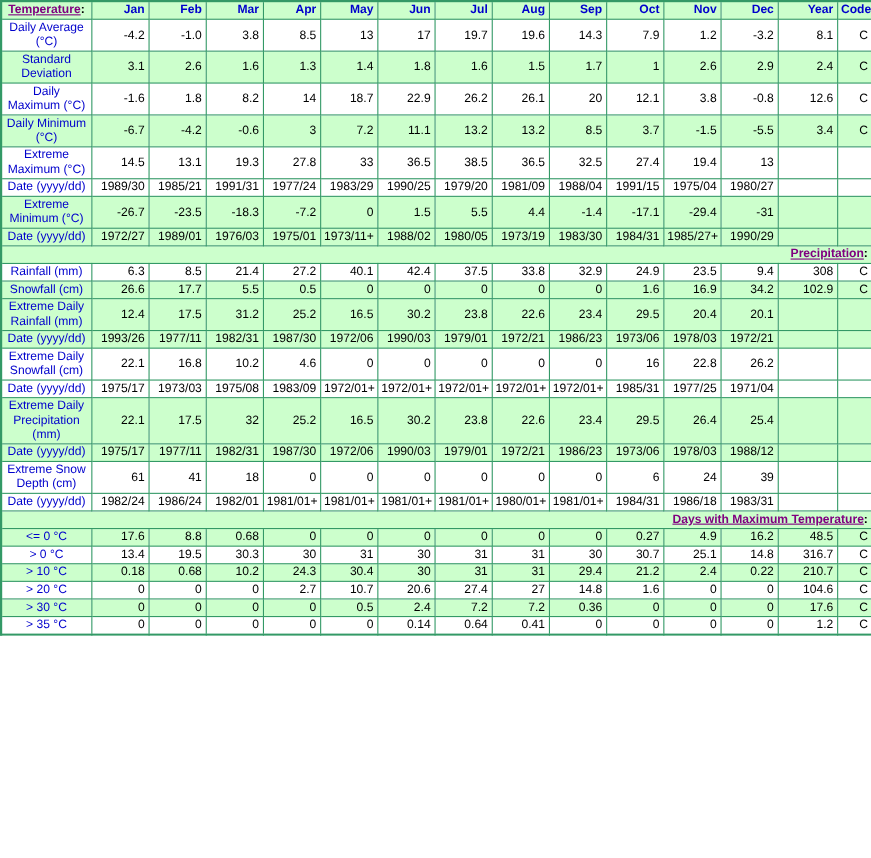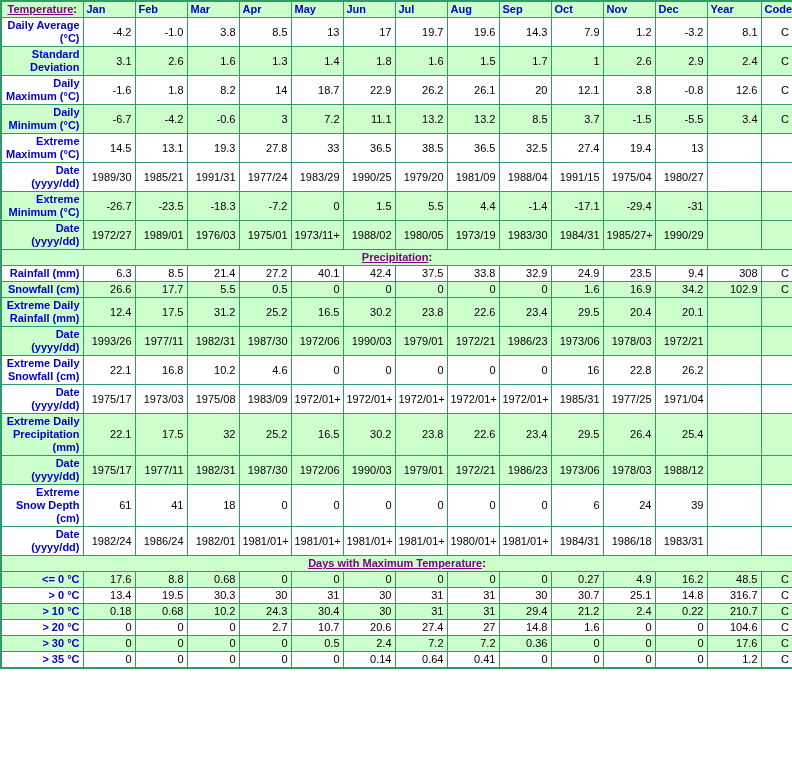--- a/index.html
+++ b/index.html
@@ -17,42 +17,42 @@
     border: 1px solid #339966;
     padding: 1px 3px;
     line-height: 13px;
     vertical-align: middle;
     overflow: hidden;
   }
   th.mh {
     background: #CCFFCC;
     color: #0000CC;
     font-weight: bold;
-    text-align: left;
+    text-align: right;
     padding: 2px 3px;
   }
   th.corner {
     background: #CCFFCC;
     text-align: center;
     font-weight: bold;
     padding: 2px 2px;
   }
   th.rl {
-    text-align: right;
+    text-align: center;
     color: #0000CC;
-    font-weight: bold;
+    font-weight: normal;
     padding-left: 2px;
   }
   td.num { text-align: right; white-space: nowrap; }
   td.num.b { font-weight: normal; }
   tr.green th, tr.green td { background: #CCFFCC; }
   tr.white th, tr.white td { background: #FFFFFF; }
   td.section-band {
     background: #CCFFCC;
-    text-align: center;
+    text-align: right;
     font-weight: bold;
     border-top: 2px solid #339966;
     padding: 1px 2px;
   }
   .section-link {
     color: #800080;
     font-weight: bold;
     text-decoration: underline;
     cursor: pointer;
   }

